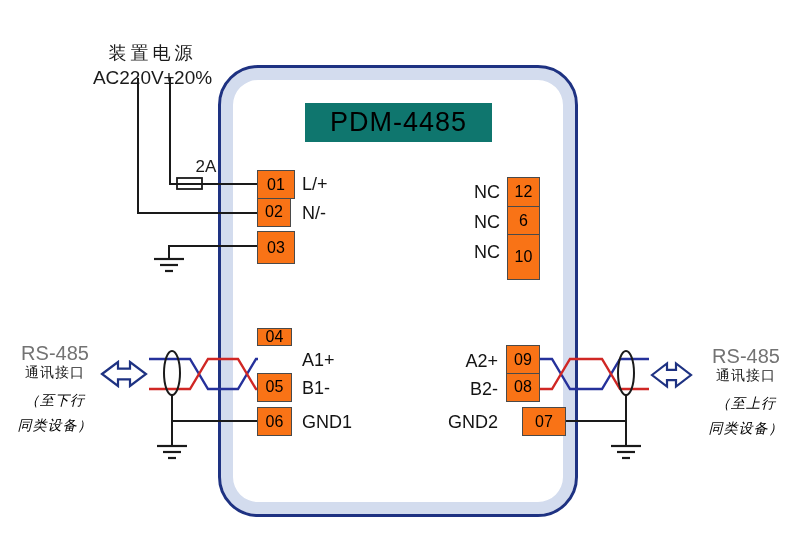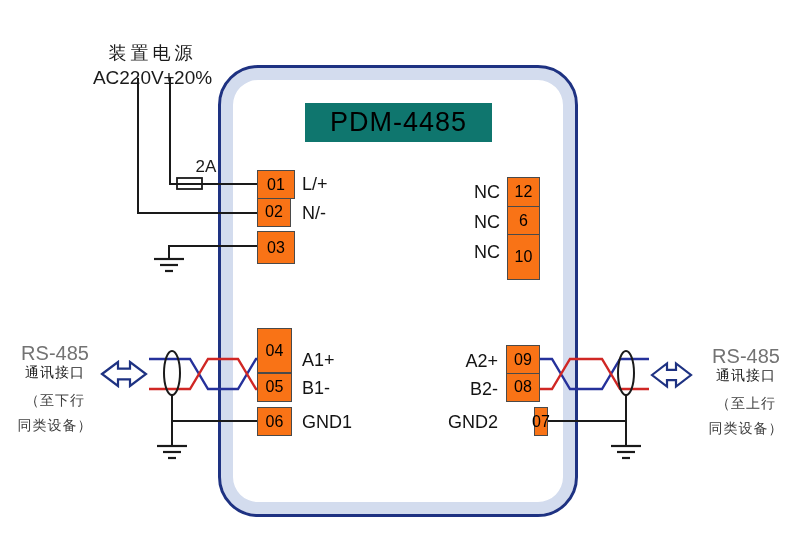--- a/index.html
+++ b/index.html
@@ -15,21 +15,21 @@
   
   .term{position:absolute;background:#f97316;border:1.5px solid #4a4a4a;box-sizing:border-box;
         display:flex;align-items:center;justify-content:center;font-size:16px;color:#000;}
   
   .pinlbl{position:absolute;font-size:18px;color:#141414;white-space:nowrap;}
   .right-align{text-align:right;}
   
   .txtblock{position:absolute;text-align:center;}
   .t-lat{font-size:20px;line-height:19px;color:#737373;}
   .t-cjk{font-size:14px;line-height:20px;color:#1a1a1a;font-family:"Liberation Serif",serif;letter-spacing:1px;}
-  .t-red{color:#404040;}
+  .t-red{color:#000000;font-style:italic;}
   .mt{margin-top:8px;}
   .mt2{margin-top:5px;}
   #power-label{position:absolute;left:70px;top:14px;width:165px;text-align:center;}
   #power-label .l1{font-size:18px;letter-spacing:4px;font-family:"Liberation Serif",serif;color:#1a1a1a;margin-top:27px;}
   #power-label .l2{font-size:19px;color:#1a1a1a;margin-top:2px;}
   #fuse-label{position:absolute;left:176px;top:157px;width:28px;text-align:center;font-size:17px;color:#1a1a1a;margin-left:16px;}
   svg{position:absolute;left:0;top:0;}
 </style>
 </head>
 <body>
@@ -100,30 +100,30 @@
   <div class="pinlbl" style="left:302px;top:174px">L/+</div>
   <div class="pinlbl" style="left:302px;top:203px">N/-</div>
 
   <div class="term" style="left:507px;top:177px;width:33px;height:30px">12</div>
   <div class="term" style="left:507px;top:205.5px;width:33px;height:30px">6</div>
   <div class="term" style="left:507px;top:234px;width:33px;height:46px">10</div>
   <div class="pinlbl right-align" style="left:440px;top:182px;width:60px">NC</div>
   <div class="pinlbl right-align" style="left:440px;top:212px;width:60px">NC</div>
   <div class="pinlbl right-align" style="left:440px;top:242px;width:60px">NC</div>
 
-  <div class="term" style="left:257px;top:328px;width:35px;height:45px">04</div>
+  <div class="term" style="left:257px;top:328px;width:35px;height:18px">04</div>
   <div class="term" style="left:257px;top:372.5px;width:35px;height:29px">05</div>
   <div class="term" style="left:257px;top:407px;width:35px;height:29px">06</div>
   <div class="pinlbl" style="left:302px;top:350px">A1+</div>
   <div class="pinlbl" style="left:302px;top:378px">B1-</div>
   <div class="pinlbl" style="left:302px;top:412px">GND1</div>
 
   <div class="term" style="left:506px;top:345px;width:34px;height:29px">09</div>
   <div class="term" style="left:506px;top:372.5px;width:34px;height:29px">08</div>
-  <div class="term" style="left:534px;top:407px;width:14px;height:29px">07</div>
+  <div class="term" style="left:522px;top:407px;width:44px;height:29px">07</div>
   <div class="pinlbl right-align" style="left:438px;top:351px;width:60px">A2+</div>
   <div class="pinlbl right-align" style="left:438px;top:379px;width:60px">B2-</div>
   <div class="pinlbl right-align" style="left:438px;top:412px;width:60px">GND2</div>
 
   <div class="txtblock" style="left:2px;top:344px;width:106px">
     <div class="t-lat">RS-485</div>
     <div class="t-cjk">通讯接口</div>
     <div class="t-cjk t-red mt">（至下行</div>
     <div class="t-cjk t-red mt2">同类设备）</div>
   </div>

